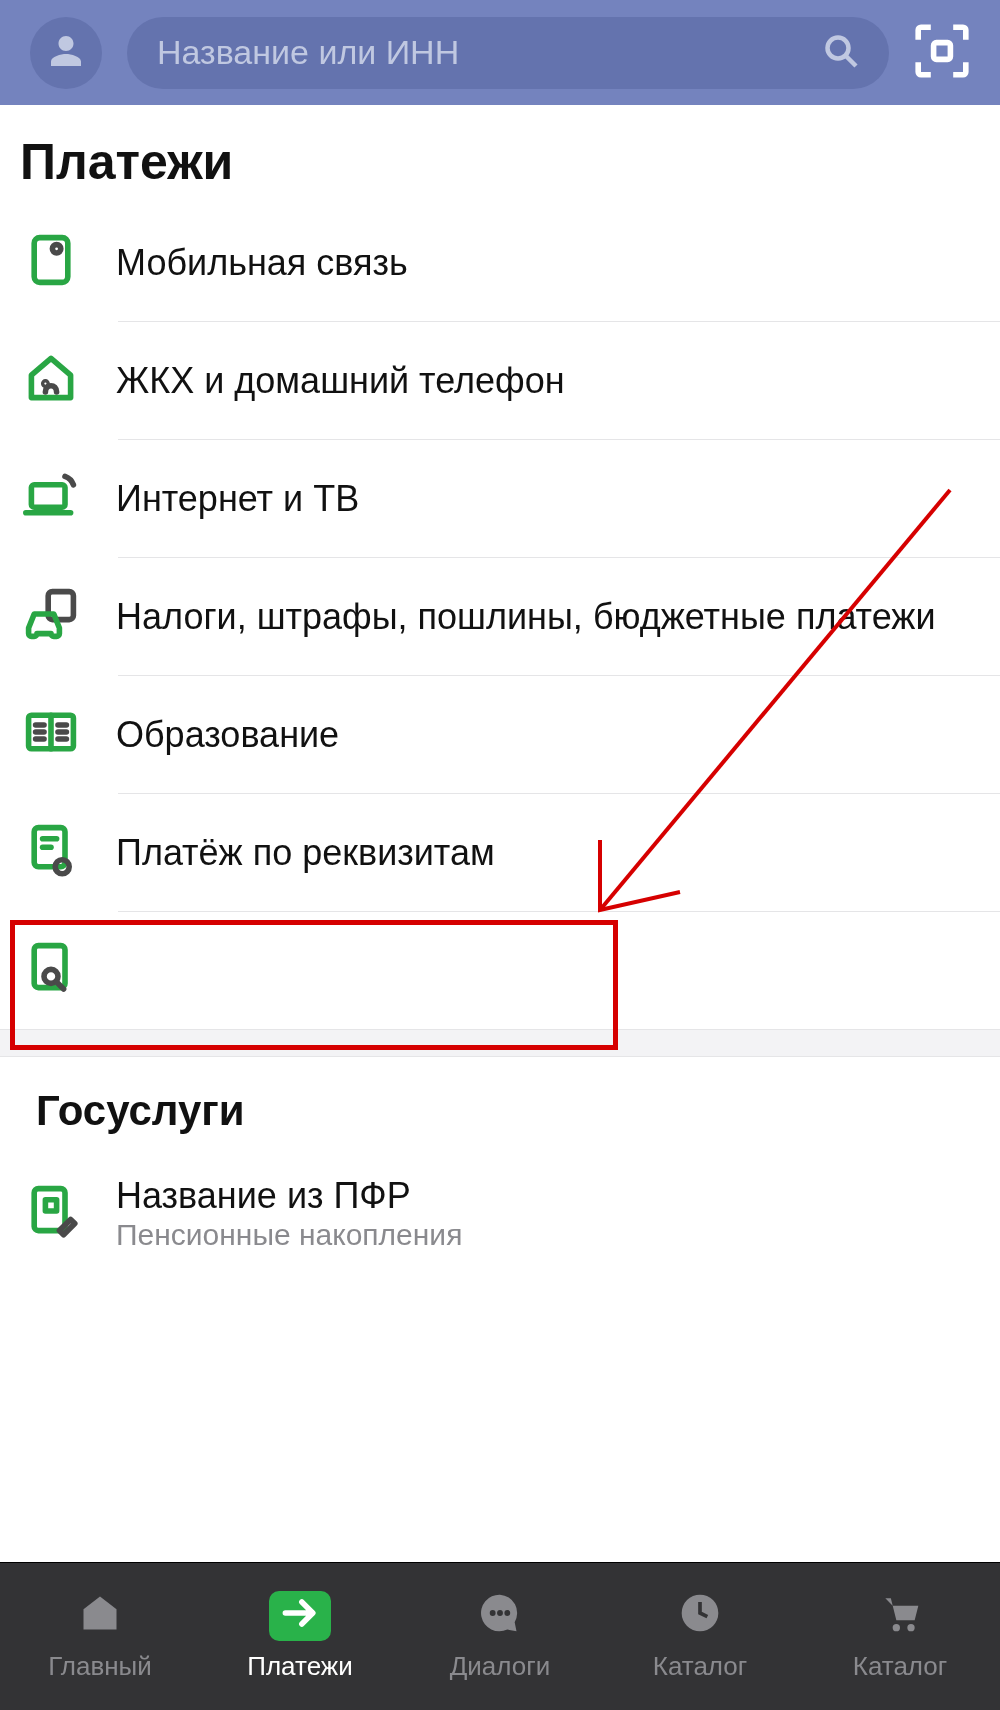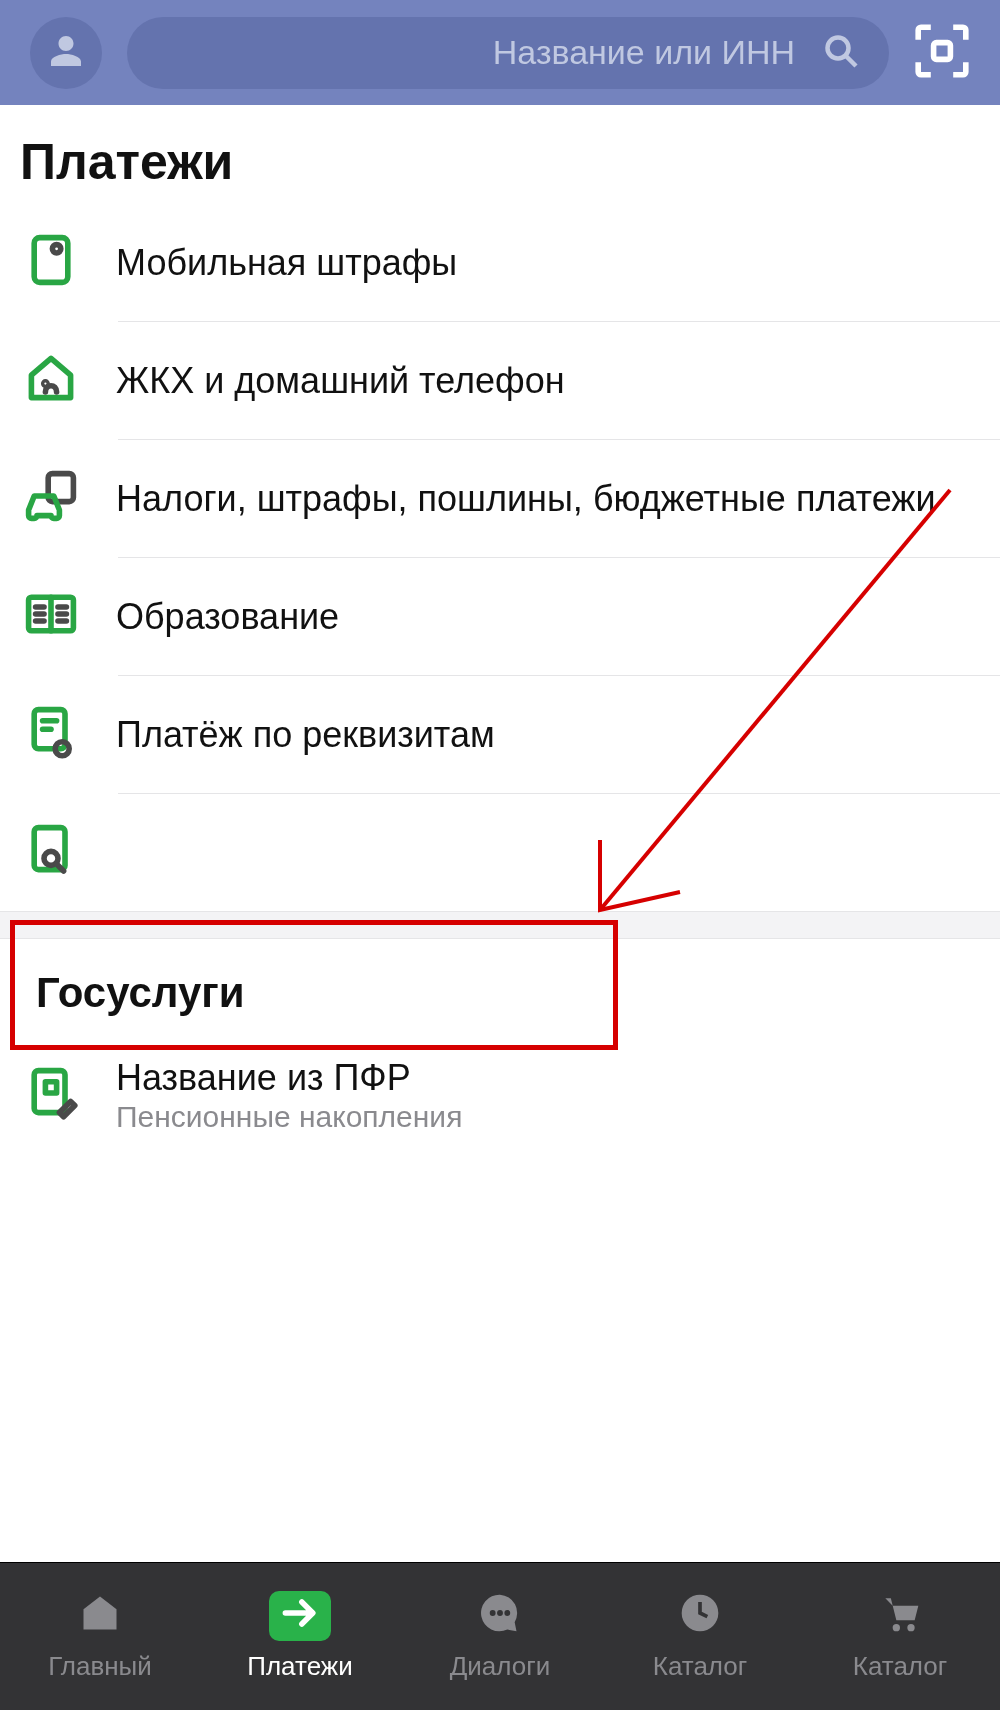--- a/index.html
+++ b/index.html
@@ -20,21 +20,20 @@
   .avatar svg { width:36px; height:36px; fill:#c0c8e1; }
   .searchbar {
     flex:1;
     height: 72px;
     background:#6473ae;
     border-radius: 36px;
     display:flex;
     align-items:center;
     padding: 0 30px;
     gap: 28px;
-    text-align: right;
   }
   .search-placeholder {
     flex:1;
     color:#c0c8e1;
     font-size: 34px;
     font-weight: 400;
   }
   .search-icon svg { width:36px; height:36px; stroke:#c0c8e1; fill:none; stroke-width:3; }
   .qr-icon svg { width:56px; height:56px; stroke:#fff; fill:none; stroke-width:4; }
 
@@ -177,36 +176,48 @@
 
   <div class="item">
     <div class="icon-cell">
         <span>
       <svg viewBox="0 0 40 40">
         <rect class="green-stroke" x="8" y="4" width="24" height="32" rx="4"></rect>
         <circle class="dark-stroke" cx="24" cy="12" r="3"></circle>
       </svg>
     </span>
       </div>
-    <div class="item-text">Мобильная штрафы</div>
+    <div class="item-text">Мобильная связь</div>
   </div>
 
   <div class="item">
     <div class="icon-cell">
         <span>
       <svg viewBox="0 0 40 40">
         <path class="green-stroke" d="M6 18 L20 6 L34 18 V34 H6 Z"></path>
         <path class="dark-stroke" d="M16 30 c0-6 8-6 8 0"></path>
         <circle class="dark-stroke" cx="16" cy="24" r="1.2"></circle>
       </svg>
     </span>
       </div>
     <div class="item-text">ЖКХ и домашний телефон</div>
   </div>
 
+  <div class="item">
+    <div class="icon-cell">
+        <span>
+      <svg viewBox="0 0 40 40">
+        <rect class="green-stroke" x="6" y="12" width="24" height="16" rx="2"></rect>
+        <line class="green-stroke" x1="2" y1="32" x2="34" y2="32"></line>
+        <path class="dark-stroke" d="M30 6 a10 10 0 0 1 6 6"></path>
+      </svg>
+    </span>
+      </div>
+    <div class="item-text">Интернет и ТВ</div>
+  </div>
 
   <div class="item">
     <div class="icon-cell">
         <span>
       <svg viewBox="0 0 40 40">
         <rect class="dark-stroke" x="18" y="4" width="18" height="20" rx="3"></rect>
         <path class="green-stroke" d="M4 30 l4-10 h14 l4 10 v4 a2 2 0 0 1-2 2 h-2 a2 2 0 0 1-2-2 H10 a2 2 0 0 1-2 2 H6 a2 2 0 0 1-2-2 Z"></path>
       </svg>
     </span>
       </div>

